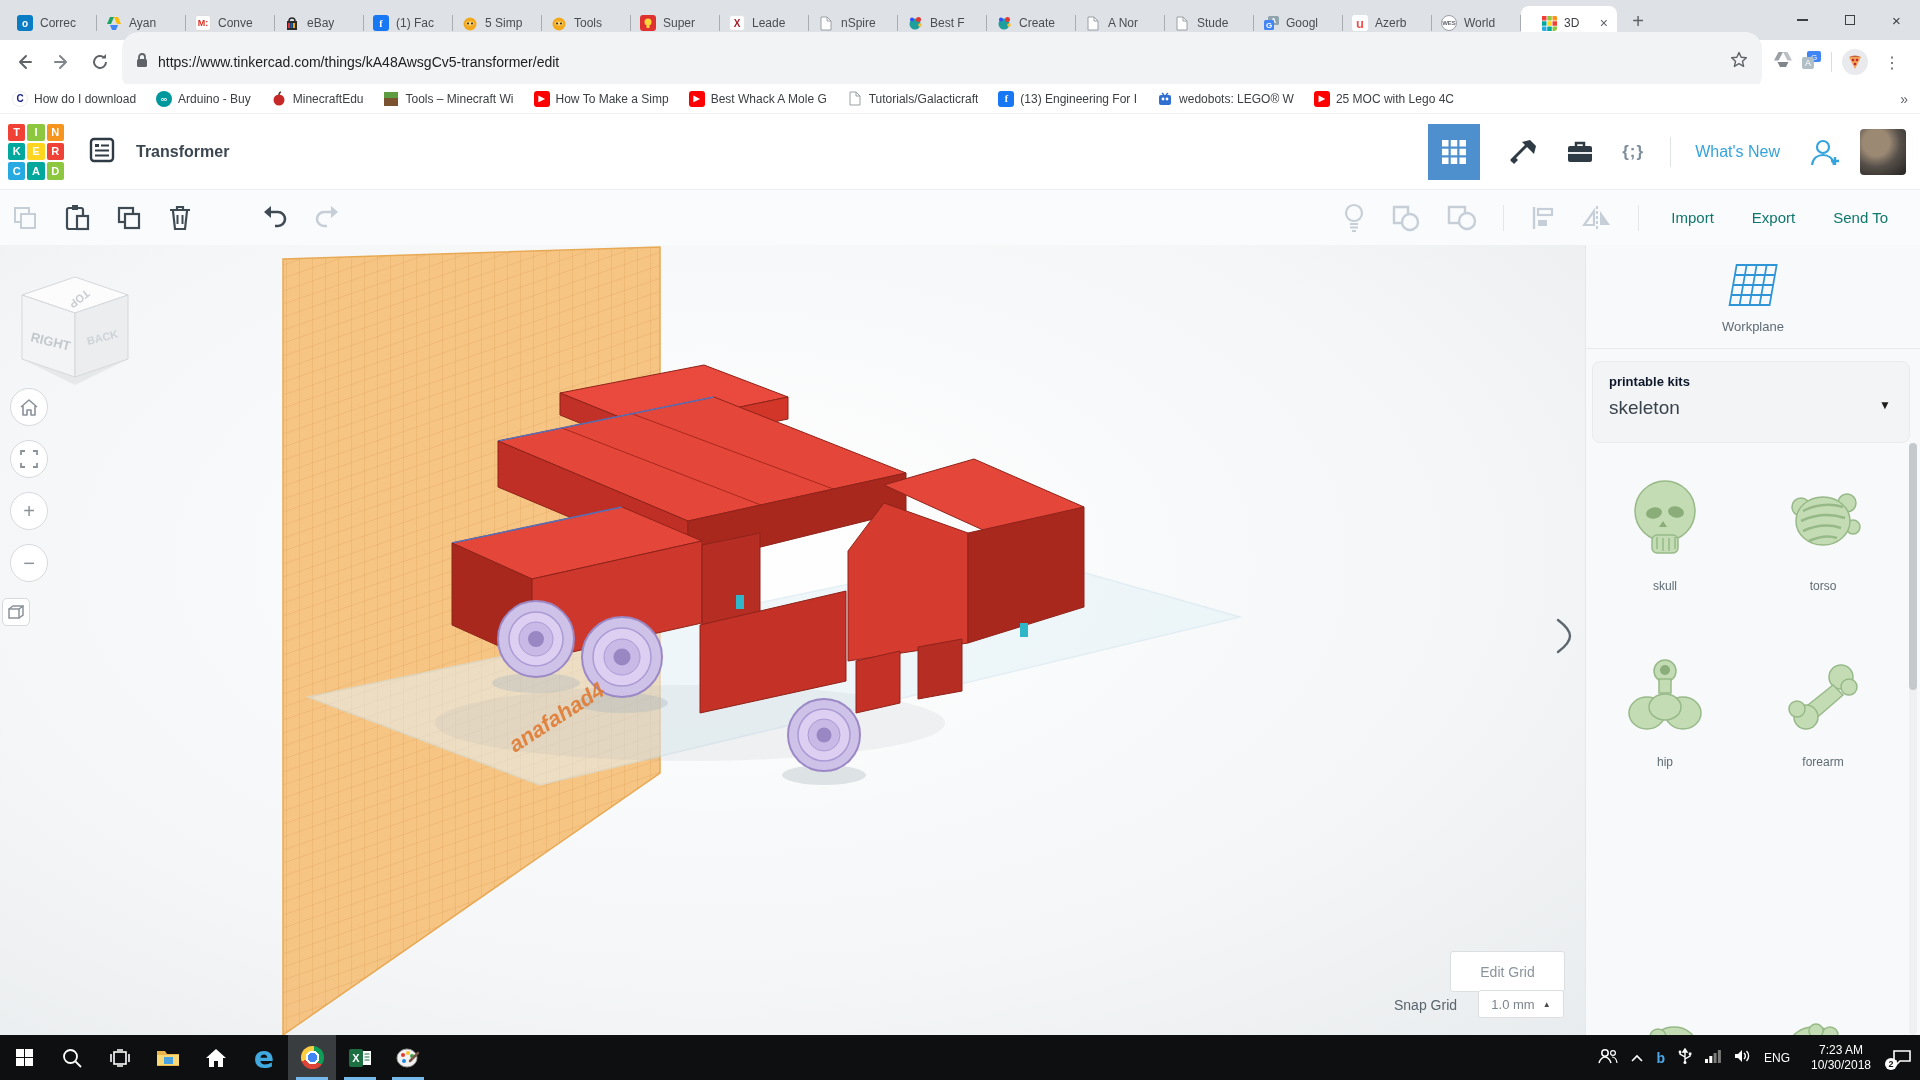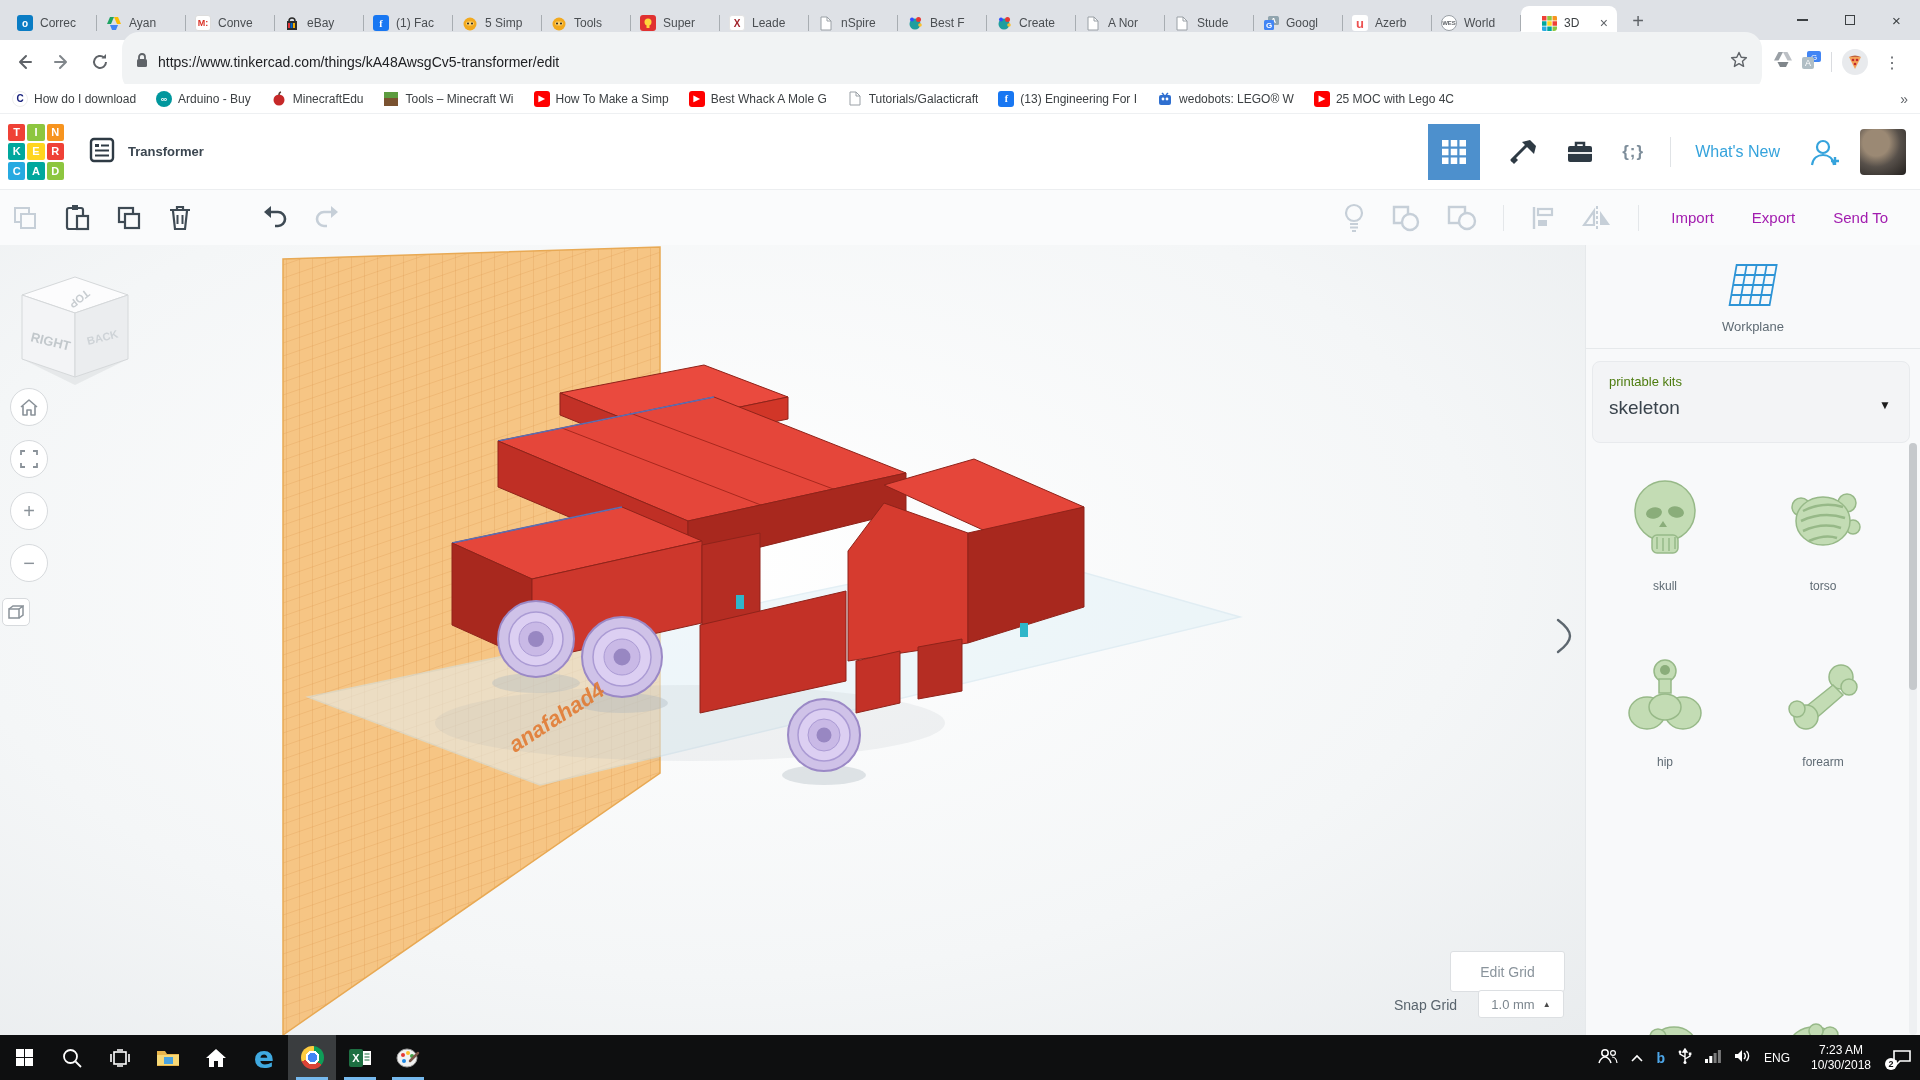--- a/index.html
+++ b/index.html
@@ -47,39 +47,39 @@
     padding:0 12px;gap:20px;font-size:12px;color:#3c4043;border-bottom:1px solid #eef0f2;box-sizing:border-box;}
   .bm{display:flex;align-items:center;gap:6px;min-width:0;}
   .bm .t{white-space:nowrap;overflow:hidden;max-width:132px;}
   .bmmore{margin-left:auto;color:#5f6368;font-size:14px;}
   
   .appheader{position:absolute;top:114px;left:0;right:0;height:76px;background:#fff;display:flex;align-items:center;
     padding:0 0 0 8px;border-bottom:1px solid #eceef0;box-sizing:border-box;}
   .logo{width:56px;height:56px;display:grid;grid-template-columns:repeat(3,1fr);grid-template-rows:repeat(3,1fr);gap:2px;}
   .logo span{display:flex;align-items:center;justify-content:center;color:#fff;font-weight:bold;font-size:11px;border-radius:2px;}
   .lic{margin-left:24px;color:#2e3a44;}
-  .apptitle{margin-left:12px;font-size:13px;font-weight:bold;color:#3b4650;}
+  .apptitle{margin-left:20px;font-size:16px;font-weight:bold;color:#3b4650;}
   .hspacer{flex:1;}
   .gridbtn{width:52px;height:56px;background:#4d90cd;display:flex;align-items:center;justify-content:center;}
   .hic{margin-left:28px;color:#2e3a44;display:flex;align-items:center;}
   .braces{font-size:17px;font-weight:bold;color:#7d8d9a;letter-spacing:1px;}
   .hdrdiv{width:1px;height:30px;background:#e0e3e6;margin-left:26px;}
   .whatsnew{margin-left:24px;color:#35a3dc;font-size:16px;}
   .invite{margin-left:28px;color:#35a3dc;}
   .avatar{width:46px;height:46px;border-radius:4px;margin:0 14px 0 18px;
     background:radial-gradient(circle at 35% 30%,#9b8974 0 30%,#57504a 55%,#24211f 100%);}
   
   .toolbar{position:absolute;top:190px;left:0;right:0;height:55px;background:#fafbfc;display:flex;align-items:center;
     padding:0 26px 0 12px;box-sizing:border-box;}
   .tbl{display:flex;align-items:center;gap:26px;}
   .tbr{margin-left:auto;display:flex;align-items:center;gap:26px;}
   .ic-dark{color:#3e4a54;display:flex;}
   .ic-pale{color:#c6cfd8;display:flex;}
   .tbdiv{width:1px;height:26px;background:#e4e7ea;}
-  .tbtext{font-size:15px;color:#a21caf;padding:6px 6px;}
+  .tbtext{font-size:15px;color:#0f766e;padding:6px 6px;}
   .tbgap{width:16px;}
   
   .workspace{position:absolute;top:245px;left:0;height:790px;width:1920px;}
   .canvas{position:absolute;left:0;top:0;width:1585px;height:790px;overflow:hidden;
     background:radial-gradient(ellipse at 45% 40%,#ffffff 0%,#f4f6f7 62%,#e9ecee 100%);}
   .scene{position:absolute;left:0;top:0;}
   .navcluster{position:absolute;left:10px;top:143px;display:flex;flex-direction:column;gap:14px;align-items:center;}
   .ncirc{width:38px;height:38px;border-radius:50%;background:#fff;border:1px solid #d7dadd;box-sizing:border-box;
     display:flex;align-items:center;justify-content:center;color:#8a9299;font-size:20px;}
   .northo{width:28px;height:28px;border-radius:5px;background:#fff;border:1px solid #d7dadd;box-sizing:border-box;
@@ -90,21 +90,21 @@
   .snapsel{position:absolute;left:1478px;top:745px;width:86px;height:28px;background:#fff;border:1px solid #dcdfe2;border-radius:3px;
     box-sizing:border-box;display:flex;align-items:center;justify-content:center;gap:8px;font-size:13px;color:#7c868e;}
   .snapsel .car{font-size:8px;color:#4a4a4a;}
   .collapse{position:absolute;left:1556px;top:372px;color:#5d676f;}
   
   .panel{position:absolute;left:1585px;top:0;width:335px;height:790px;background:#f8f9fa;border-left:1px solid #e6e9eb;box-sizing:border-box;overflow:hidden;}
   .ptools{display:flex;padding-top:18px;justify-content:flex-end;}
   .ptile{flex:1;display:flex;flex-direction:column;align-items:center;gap:10px;color:#5f6b74;font-size:13px;}
   .pdiv{height:1px;background:#e6e9eb;margin-top:14px;}
   .kitsbox{position:relative;margin:12px 10px 0 6px;background:#f3f4f6;border:1px solid #e8eaed;border-radius:8px;padding:12px 16px;box-sizing:border-box;height:82px;}
-  .kitslabel{font-size:13px;color:#4d7c0f;}
+  .kitslabel{font-size:13px;color:#0f172a;font-weight:bold;}
   .kitsvalue{font-size:19px;color:#39434c;margin-top:8px;}
   .kitscaret{position:absolute;right:18px;top:36px;font-size:12px;color:#1c1c1c;}
   .kitgrid{position:absolute;left:0;top:230px;right:18px;display:grid;grid-template-columns:1fr 1fr;row-gap:58px;}
   .kit{display:flex;flex-direction:column;align-items:center;gap:12px;font-size:12px;color:#5f6b74;}
   .kit-partial{position:absolute;bottom:0;width:60px;height:20px;overflow:hidden;}
   .pscroll{position:absolute;right:3px;top:198px;bottom:0;width:8px;background:#eef0f2;border-radius:4px;}
   .pthumb{position:absolute;right:3px;top:198px;width:8px;height:247px;background:#c6c9cc;border-radius:4px;}
   
   .taskbar{position:absolute;bottom:0;left:0;right:0;height:45px;background:#0e0f10;display:flex;align-items:stretch;color:#fff;}
   .tbi{width:48px;display:flex;align-items:center;justify-content:center;position:relative;}

